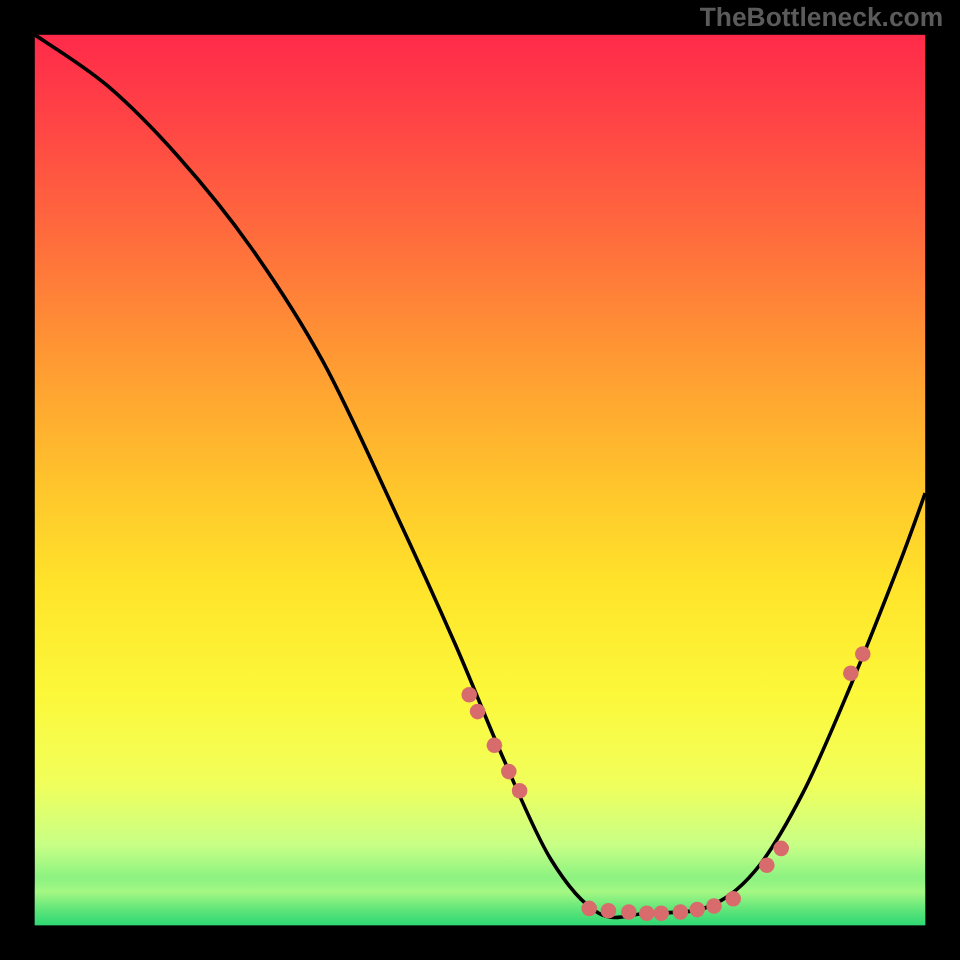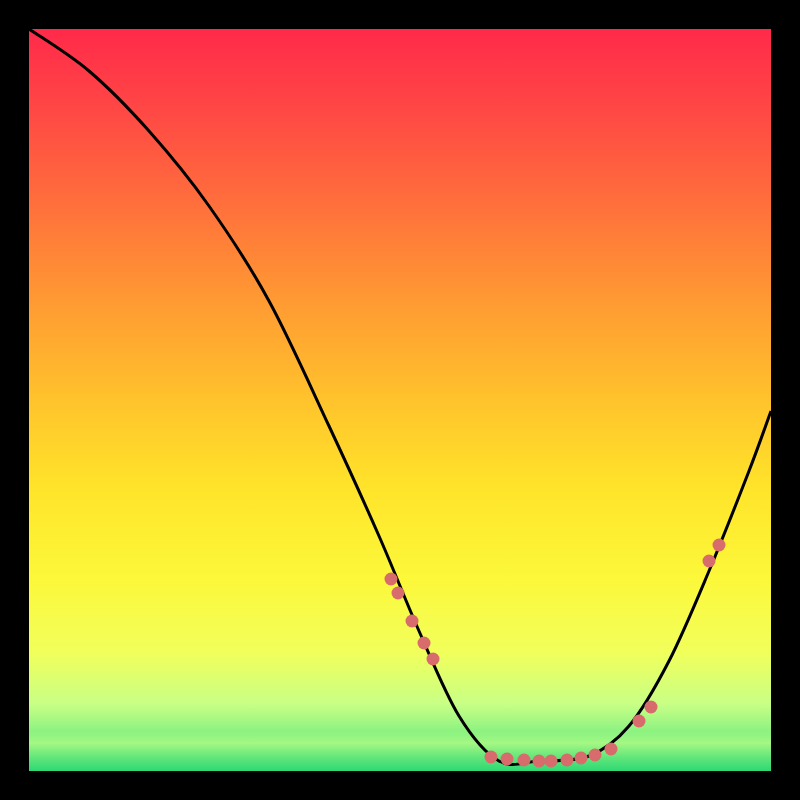--- a/index.html
+++ b/index.html
@@ -68,20 +68,21 @@
       rgba(200,255,134,0.6) 30%,
       #2fd873 100%
     );
   }
 </style>
 </head>
 <body>
 
 <div class="container">
 
+  <div class="watermark">TheBottleneck.com</div>
 
   <div class="plot"></div>
   <div class="green-cap"></div>
 
   <svg class="curve" viewBox="0 0 742 742" preserveAspectRatio="none">
     <path id="curve-path" fill="none" stroke="#000" stroke-width="3" d="M 0 0 C 10 7, 40 25, 60 42 C 80 59, 100 79.5, 120 102 C 140 124.5, 160 148.66666666666666, 180 177 C 200 205.33333333333334, 220 235.33333333333334, 240 272 C 260 308.6666666666667, 281.6666666666667 357.8333333333333, 300 397 C 318.3333333333333 436.1666666666667, 335 472.8333333333333, 350 507 C 365 541.1666666666666, 376.6666666666667 572, 390 602 C 403.3333333333333 632, 416.6666666666667 665.3333333333334, 430 687 C 443.3333333333333 708.6666666666666, 456.6666666666667 724.5, 470 732 C 483.3333333333333 739.5, 495 732.8333333333334, 510 732 C 525 731.1666666666666, 545 732.8333333333334, 560 727 C 575 721.1666666666666, 586.6666666666666 712.8333333333334, 600 697 C 613.3333333333334 681.1666666666666, 626.6666666666666 657.8333333333334, 640 632 C 653.3333333333334 606.1666666666666, 666.6666666666666 573.6666666666666, 680 542 C 693.3333333333334 510.3333333333333, 709.6666666666666 468.6666666666667, 720 442 C 730.3333333333334 415.3333333333333, 738.3333333333334 392, 742 382"></path>
     <g id="markers">
         <circle cx="362" cy="550" r="6.5" fill="#d86b6b"></circle>
         <circle cx="369" cy="564" r="6.5" fill="#d86b6b"></circle>
         <circle cx="383" cy="592" r="6.5" fill="#d86b6b"></circle>

